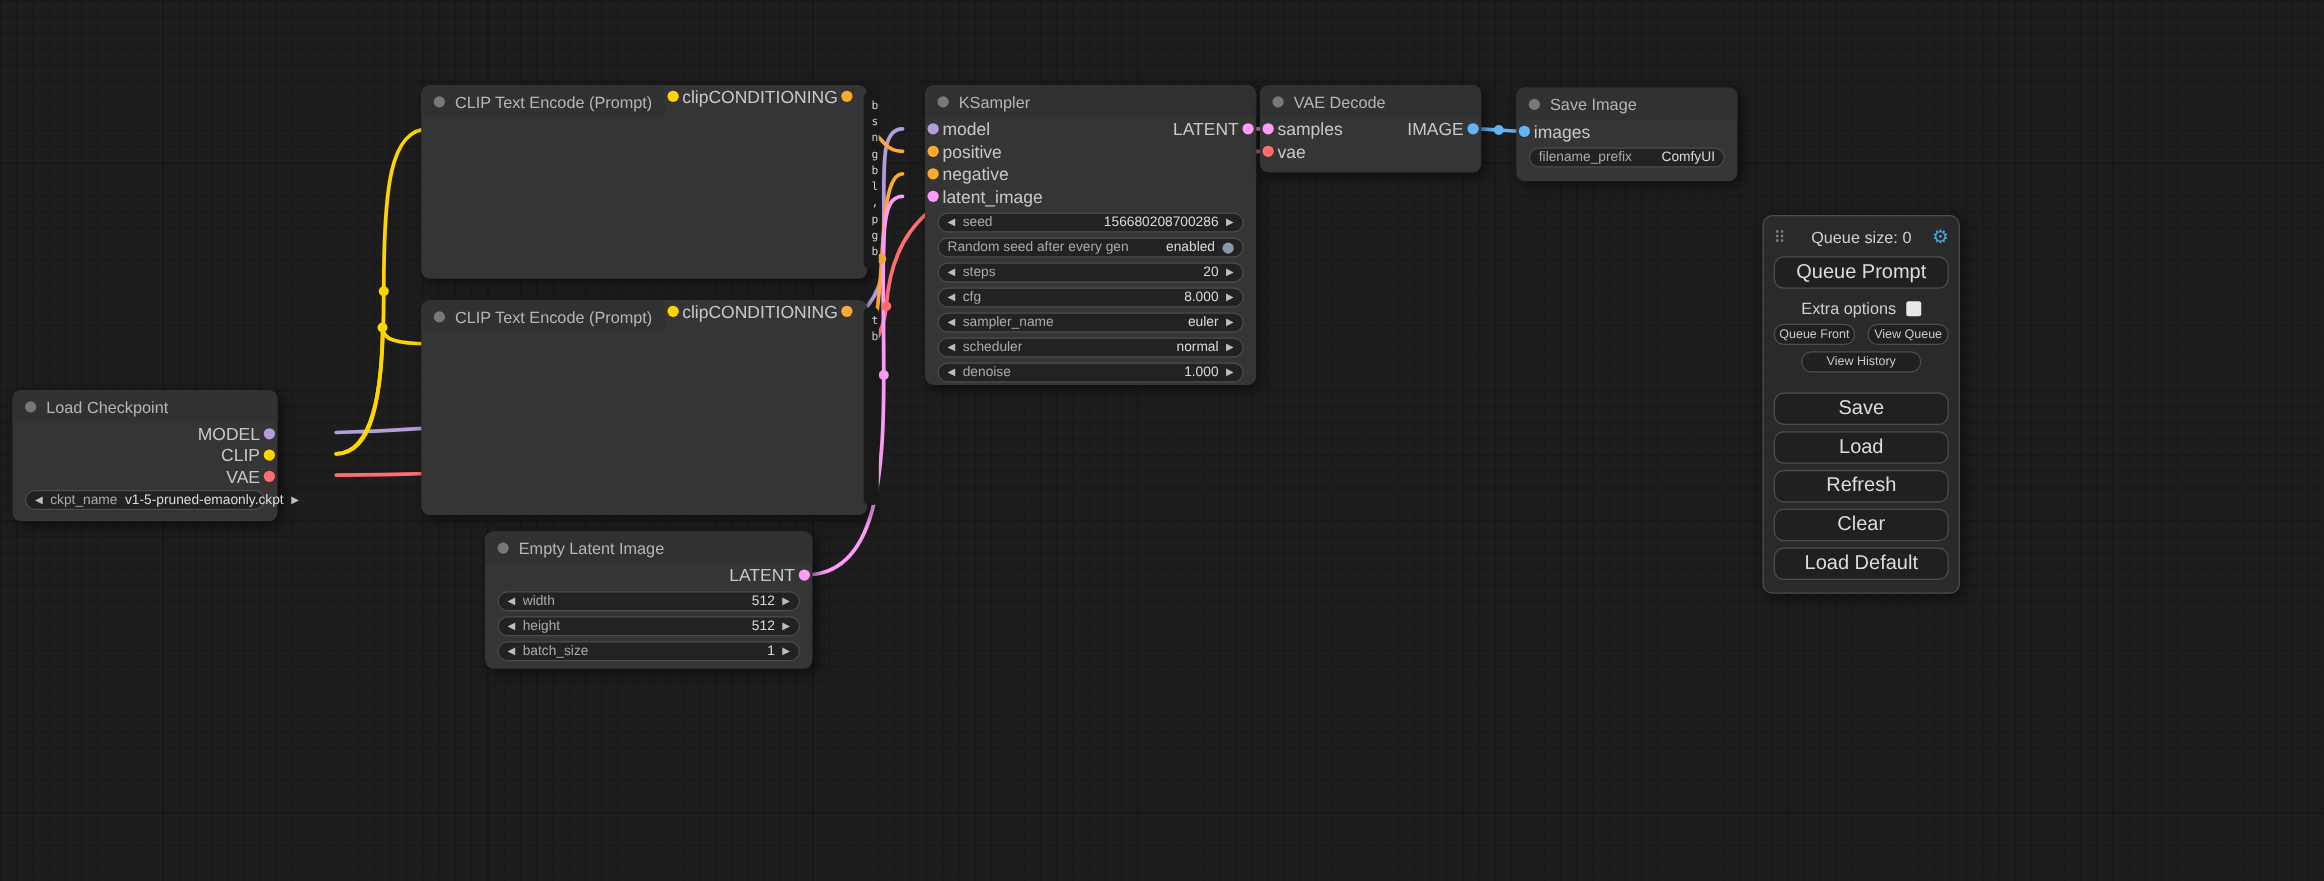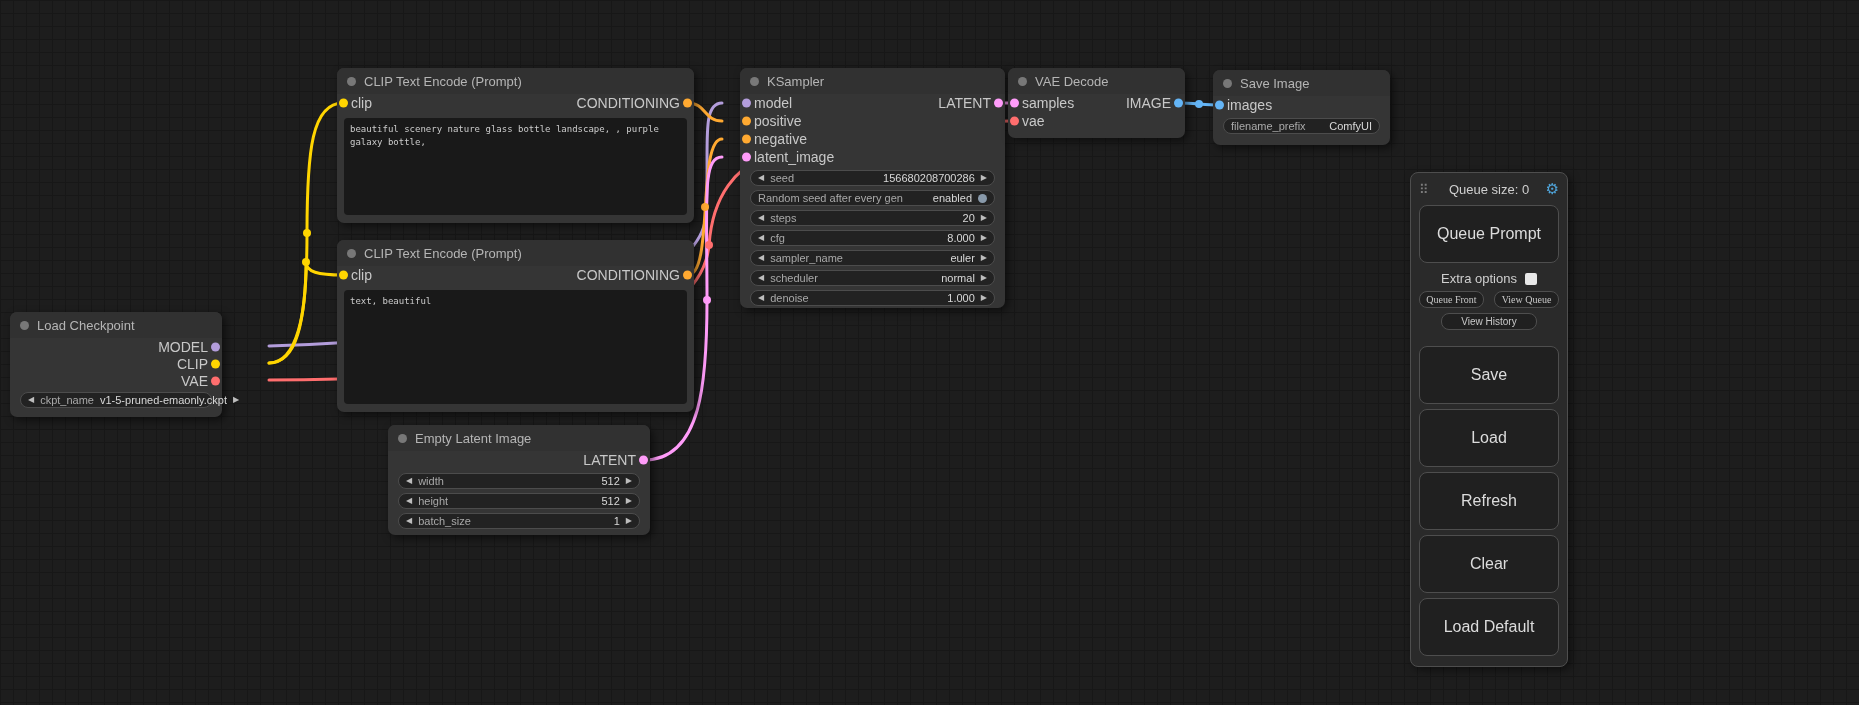--- a/index.html
+++ b/index.html
@@ -44,46 +44,46 @@
     height:16px; margin:4px 10px 0; background:#222222;
     border:1px solid #4c4c4c; border-radius:9px;
     display:flex; align-items:center; gap:6px; padding:0 7px;
     font-size:11px; color:#a9a9a9; white-space:nowrap;
   }
   .widget .w-value { margin-left:auto; color:#d8d8d8; }
   .widget .arrow { color:#bdbdbd; font-size:8px; line-height:1; }
   .widget.mt3 { margin-top:3px; }
   .toggle-dot { width:9px; height:9px; border-radius:50%; flex:0 0 auto; }
 
-  .clip-node { display:flex; flex-direction:column; }
+  .clip-node { display:flex; }
   .prompt-text {
     flex:1; margin:6px 7px 8px; background:#191919; border-radius:4px;
     padding:5px 6px; font-family:"DejaVu Sans Mono", monospace;
     font-size:9px; line-height:1.45; color:#cccccc; white-space:pre-wrap; overflow:hidden;
   }
 
   #menu {
     position:absolute; left:1410px; top:172px; width:158px; z-index:3;
     background:#2a2a2a; border:1px solid #4e4e4e; border-radius:8px;
     padding:5px 8px 10px; box-shadow:3px 3px 9px rgba(0,0,0,.5);
   }
   .menu-header { display:flex; align-items:center; height:22px; color:#cfcfcf; font-size:13px; }
   .drag-handle { color:#7d7d7d; font-size:13px; margin-right:4px; cursor:grab; }
   .queue-size { flex:1; text-align:center; }
   .gear { color:#4fa3d8; font-size:15px; }
   button { font-family:inherit; cursor:pointer; }
   .menu-btn {
-    display:block; width:100%; margin-top:5px; padding:19px 0;
+    display:block; width:100%; margin-top:5px; padding:3px 0;
     background:#202020; border:1px solid #4e4e4e; border-radius:8px;
     color:#dcdcdc; font-size:16px; text-align:center;
   }
   .extra-row { display:flex; align-items:center; justify-content:center; gap:8px;
                margin-top:8px; color:#cfcfcf; font-size:13px; }
   .checkbox { width:12px; height:12px; background:#e8e8e8; border-radius:2px; }
-  .small-row { display:flex; gap:10px; margin-top:5px;font-family:Liberation Serif, serif; }
+  .small-row { display:flex; gap:10px; margin-top:5px; }
   .small-btn {
     flex:1; background:#202020; border:1px solid #4e4e4e; border-radius:8px;
     color:#c9c9c9; font-size:10px; padding:2px 0; text-align:center;
   }
   .small-btn.history { display:block; flex:none; width:96px; margin:5px auto 16px; }
   .menu-btn.group-start { margin-top:13px; }
 </style>
 </head>
 <body>
 

